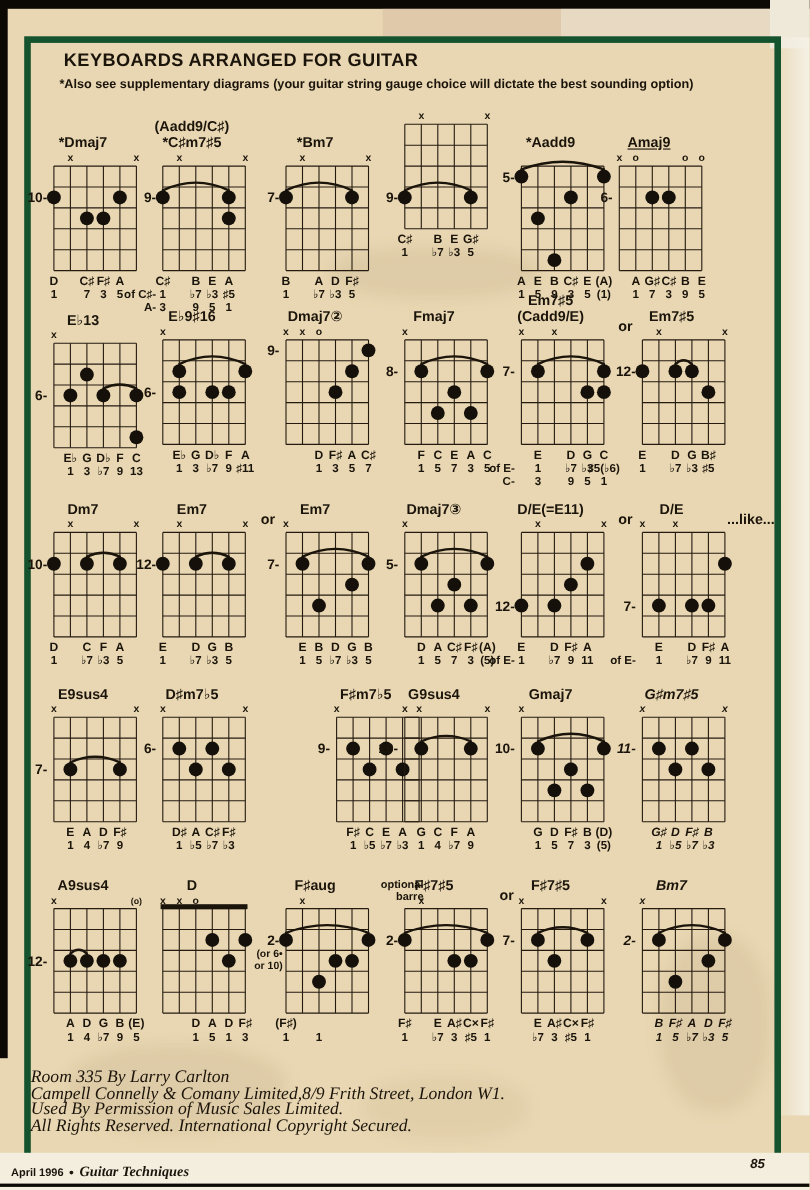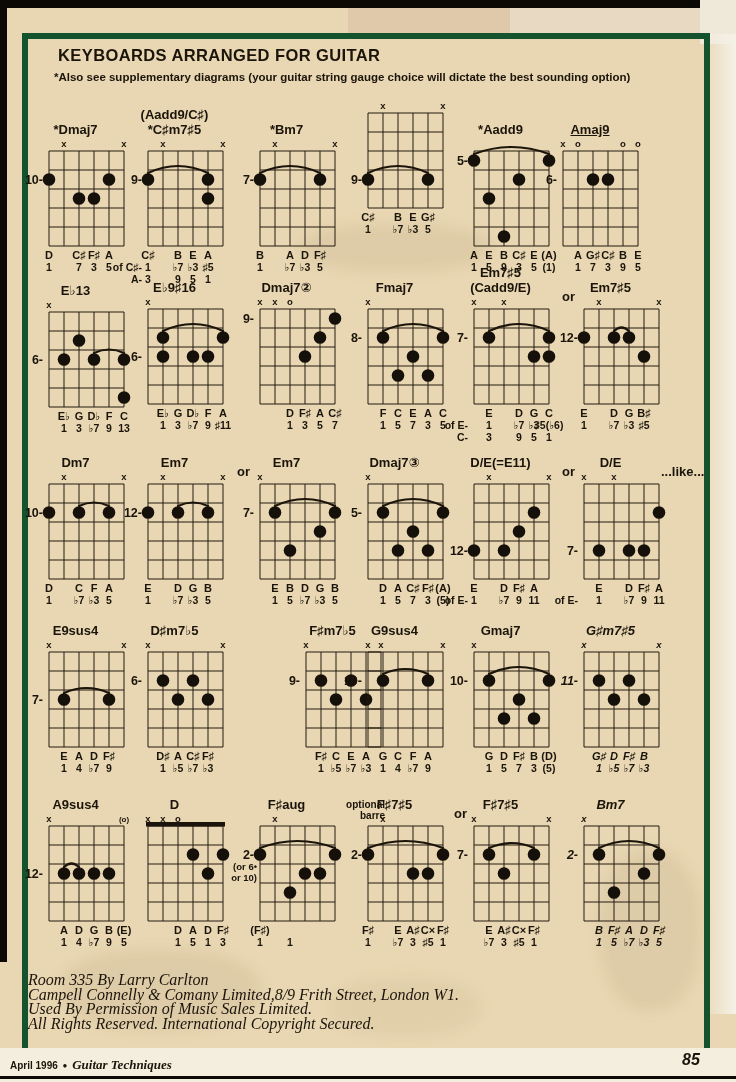--- a/index.html
+++ b/index.html
@@ -37,21 +37,21 @@
   svg.chord text{fill:var(--ink)}
   .conn{position:absolute;font-weight:700;font-size:13px;white-space:nowrap}
   .topnote{position:absolute;width:54px;font-size:10px;font-weight:600;line-height:10.5px;text-align:right}
 
   .credits{position:absolute;left:0;top:934px;width:596px;
        font-family:var(--serif);font-style:italic;font-size:16px;line-height:14.6px}
   .bottom-bar{position:absolute;left:0;top:1048px;width:736px;height:34px;background:var(--bar-bg)}
   .issue-line{position:absolute;left:10px;top:9px;font-size:10px;font-weight:700;white-space:nowrap}
   .issue-line .bullet{font-size:8px;vertical-align:1px;padding:0 2px}
   .issue-line .mag{font-family:var(--serif);font-style:italic;font-weight:700;font-size:13px}
-  .pagenum{position:absolute;left:682px;top:3px;font-weight:700;font-style:italic;font-size:16px}
+  .pagenum{position:absolute;left:682px;top:3px;font-weight:700;font-style:italic;font-size:12px}
   .bottom-rule{position:absolute;left:0;top:1076px;width:736px;height:3px;background:var(--edge)}
 </style>
 </head>
 <body>
 
 <div class="page">
   <div class="edge-top"></div>
   <div class="edge-left"></div>
   <div class="band1"></div>
   <div class="band2"></div>

